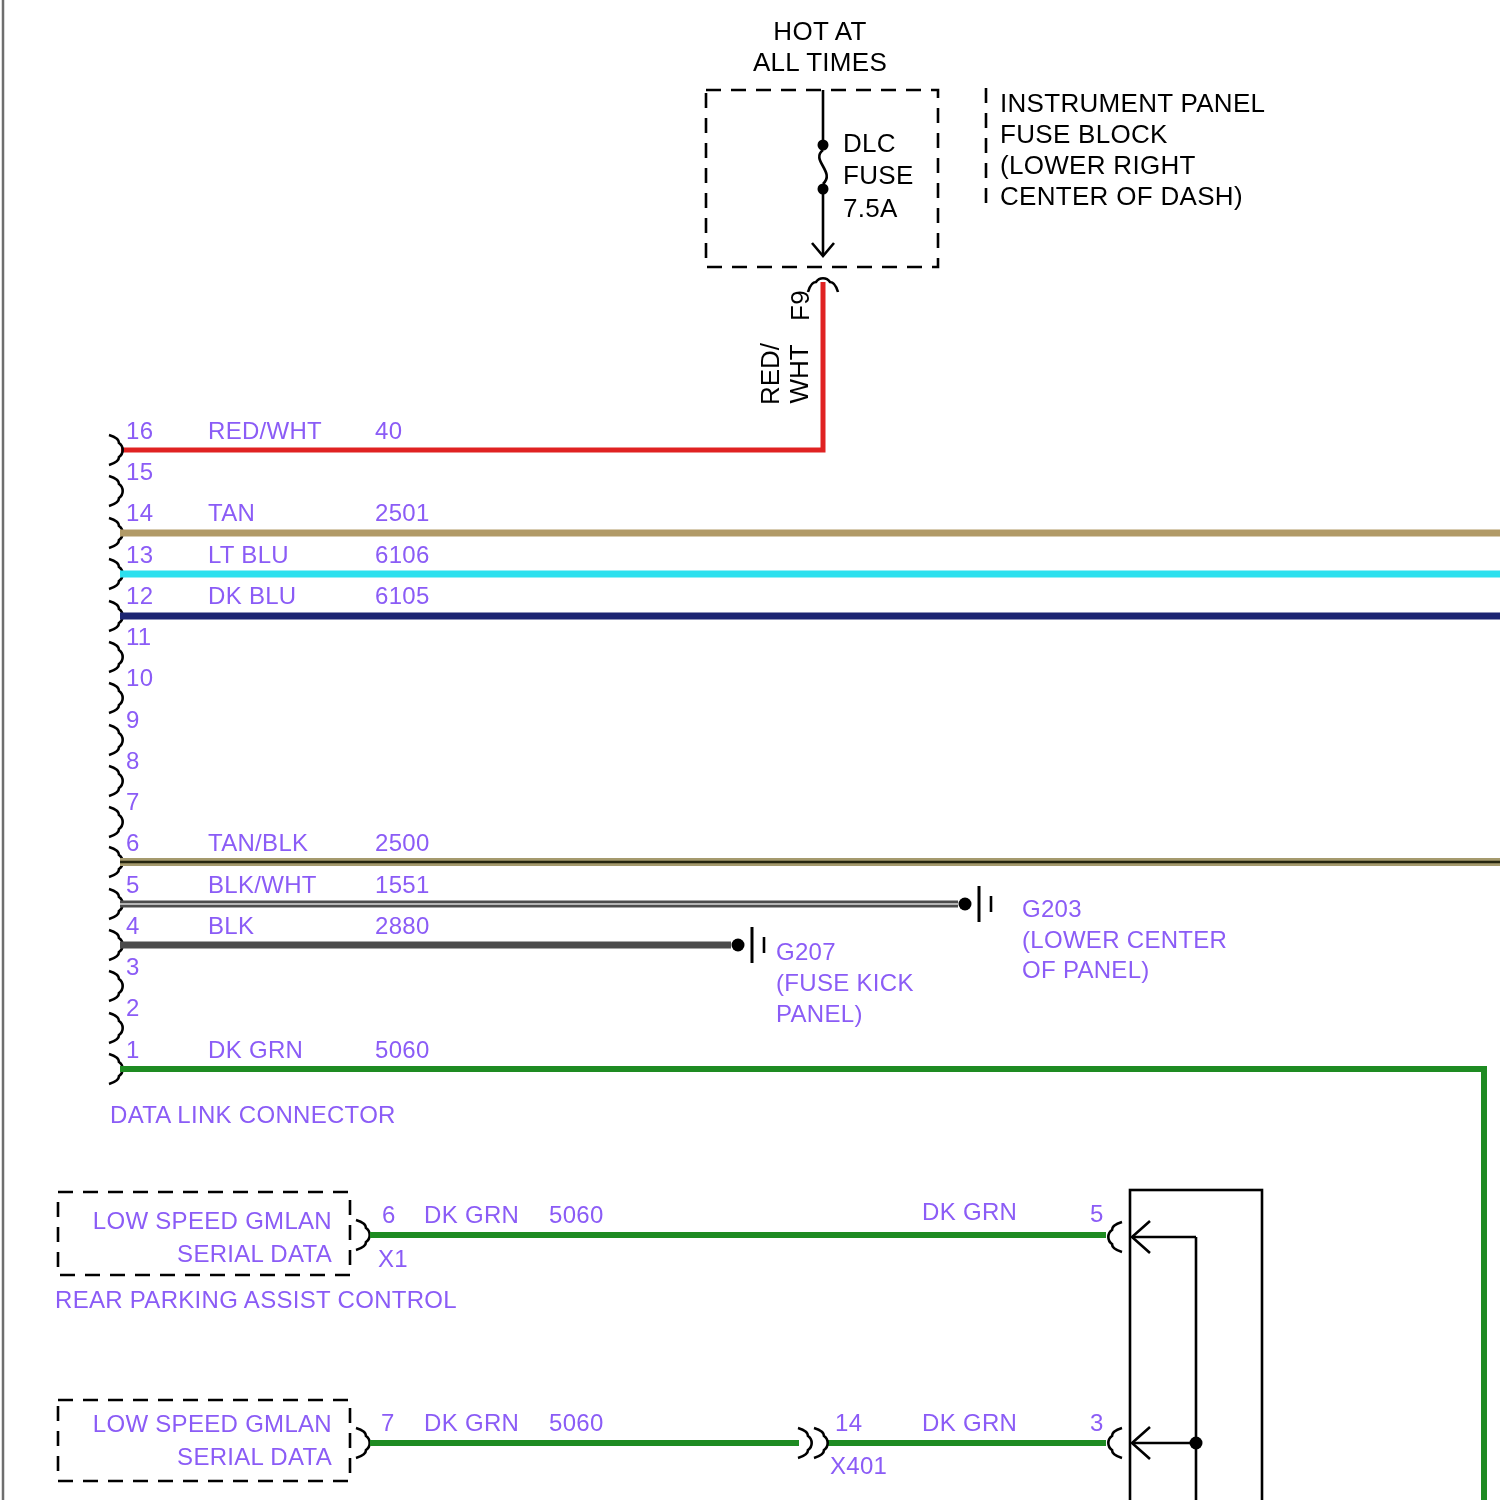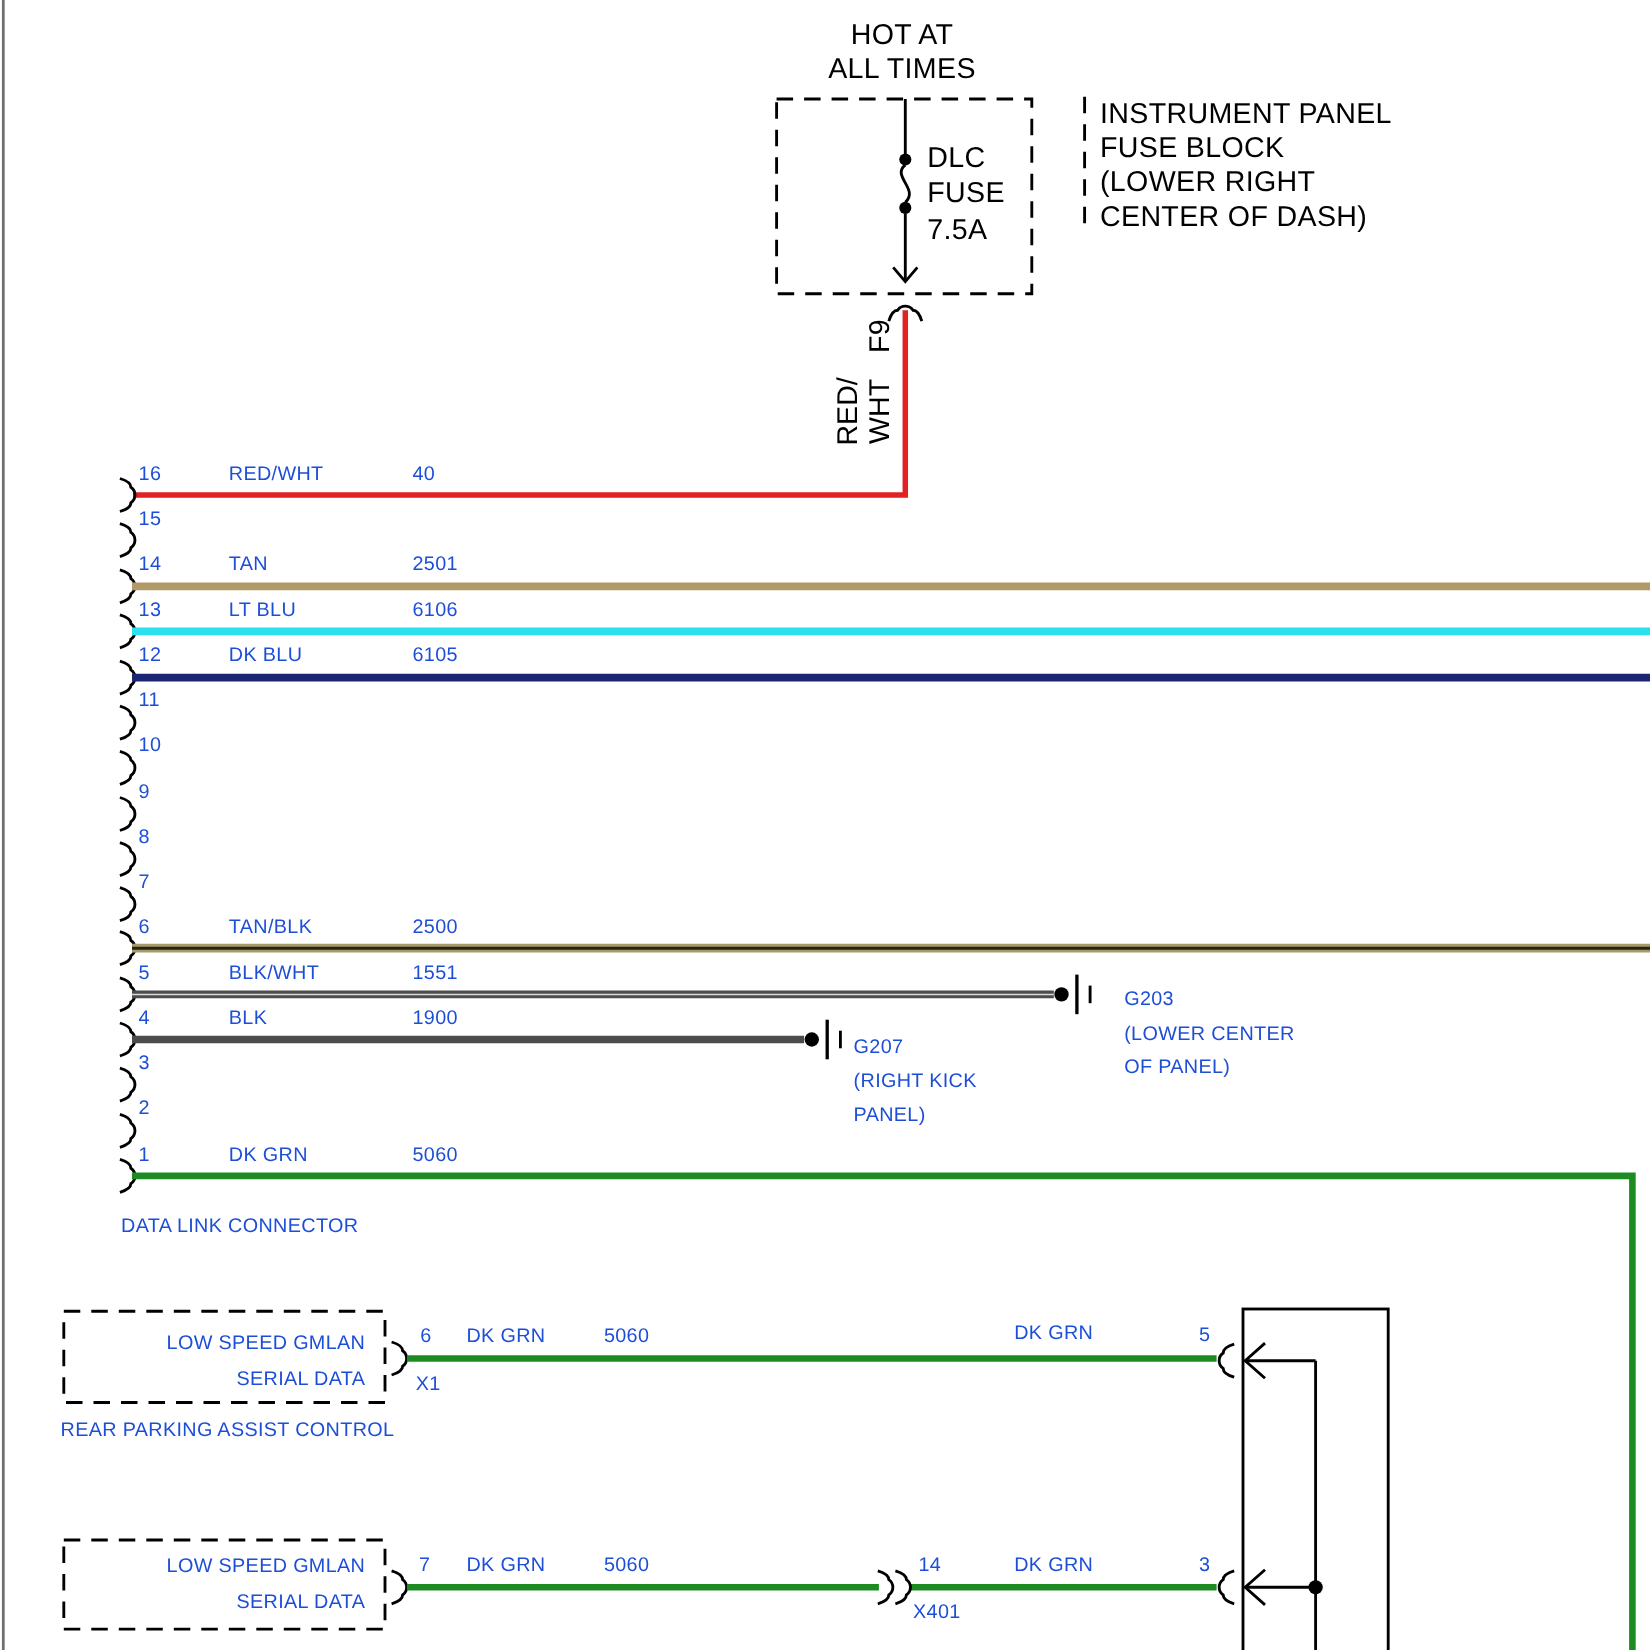--- a/index.html
+++ b/index.html
@@ -6,24 +6,24 @@
   #canvas{
     position:relative;
     width:1500px;height:1500px;
     background:#ffffff;
     font-family:"Liberation Sans", sans-serif;
     color:#000;
     overflow:hidden;
   }
   .lbl{
     position:absolute;
-    font-size:18px;
+    font-size:24px;
     line-height:31px;
     white-space:nowrap;
-    color:#1d4ed8;
+    color:#8b5cf6;
     letter-spacing:0.3px;
   }
   .lbl26{
     position:absolute;
     font-size:26px;
     line-height:31px;
     white-space:nowrap;
     color:#000;
     letter-spacing:0.3px;
   }
@@ -189,35 +189,35 @@
   <div class="lbl" style="left:126px;top:827px">6</div>
   <div class="lbl" style="left:208px;top:827px">TAN/BLK</div>
   <div class="lbl" style="left:375px;top:827px">2500</div>
 
   <div class="lbl" style="left:126px;top:869px">5</div>
   <div class="lbl" style="left:208px;top:869px">BLK/WHT</div>
   <div class="lbl" style="left:375px;top:869px">1551</div>
 
   <div class="lbl" style="left:126px;top:910px">4</div>
   <div class="lbl" style="left:208px;top:910px">BLK</div>
-  <div class="lbl" style="left:375px;top:910px">1900</div>
+  <div class="lbl" style="left:375px;top:910px">2880</div>
 
   <div class="lbl" style="left:126px;top:951px">3</div>
   <div class="lbl" style="left:126px;top:992px">2</div>
 
   <div class="lbl" style="left:126px;top:1034px">1</div>
   <div class="lbl" style="left:208px;top:1034px">DK GRN</div>
   <div class="lbl" style="left:375px;top:1034px">5060</div>
 
   <div class="lbl" style="left:1022px;top:893px">G203</div>
   <div class="lbl" style="left:1022px;top:924px">(LOWER CENTER</div>
   <div class="lbl" style="left:1022px;top:954px">OF PANEL)</div>
 
   <div class="lbl" style="left:776px;top:936px">G207</div>
-  <div class="lbl" style="left:776px;top:967px">(RIGHT KICK</div>
+  <div class="lbl" style="left:776px;top:967px">(FUSE KICK</div>
   <div class="lbl" style="left:776px;top:998px">PANEL)</div>
 
   <div class="lbl" style="left:110px;top:1099px">DATA LINK CONNECTOR</div>
 
   <div class="lbl right" style="left:66px;top:1205px;width:266px">LOW SPEED GMLAN</div>
   <div class="lbl right" style="left:66px;top:1238px;width:266px">SERIAL DATA</div>
 
   <div class="lbl" style="left:382px;top:1199px">6</div>
   <div class="lbl" style="left:424px;top:1199px">DK GRN</div>
   <div class="lbl" style="left:549px;top:1199px">5060</div>

